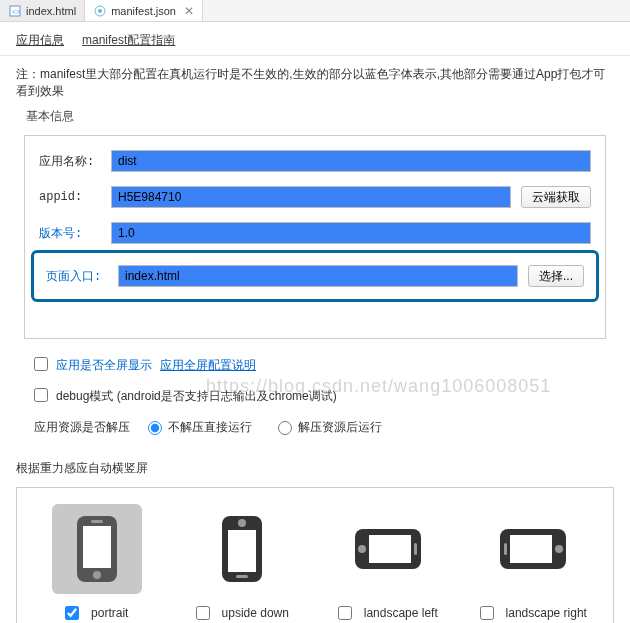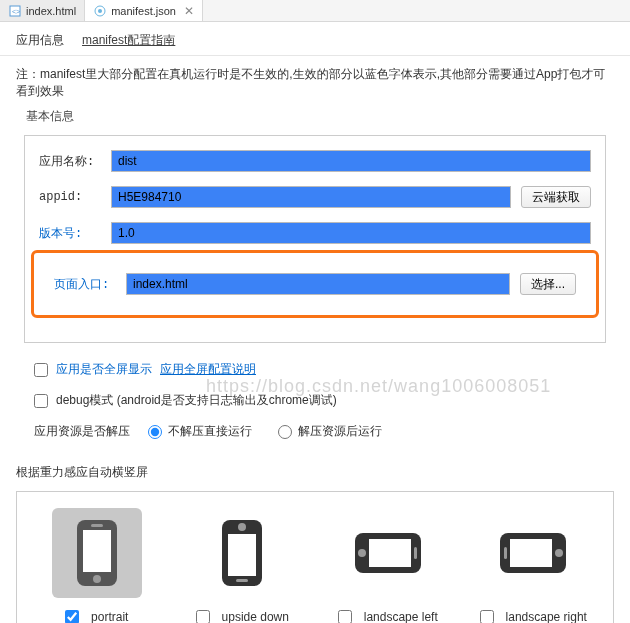--- a/index.html
+++ b/index.html
@@ -32,21 +32,21 @@
       display: inline-flex; align-items: center; justify-content: center;
     }
     .close-x { color: #888; font-size: 12px; margin-left: 4px; }
     .sub-tabs {
       display: flex;
       gap: 18px;
       padding: 8px 16px 4px;
       border-bottom: 1px solid #e6e6e6;
       font-size: 12px;
     }
-    .sub-tab { color: #333; cursor: pointer; padding: 2px 0; }
+    .sub-tab { color: #333; cursor: pointer; padding: 2px 0; text-decoration: underline; }
     .sub-tab.link { color: #404040; text-decoration: underline; }
     .content { padding: 10px 16px; }
     .note { font-size: 12px; color: #333; margin-bottom: 8px; }
     .section-title { font-size: 12px; color: #444; margin: 6px 0 10px 10px; }
     fieldset {
       border: 1px solid #ccc;
       padding: 14px 14px 18px;
       margin: 0 8px 18px;
     }
     .row {
@@ -76,28 +76,27 @@
     .btn {
       height: 22px;
       padding: 0 10px;
       border: 1px solid #bbb;
       background: linear-gradient(#fdfdfd,#eee);
       font-size: 12px;
       border-radius: 3px;
       cursor: pointer;
     }
     .highlight-row {
-      border: 3px solid #f97316;
+      border: 3px solid #0369a1;
       border-radius: 6px;
-      padding: 20px;
-      margin: -8px -8px 6px;
+      padding: 12px;
+      margin: -8px -8px 18px;
     }
     .checkbox-row, .radio-row {
       display: flex;
-      align-items: center;
       gap: 8px;
       margin-bottom: 14px;
       padding-left: 18px;
       font-size: 12px;
     }
     .radio-row { padding-left: 0; }
     .radio-group { display: inline-flex; align-items: center; gap: 6px; margin-right: 18px; }
     .link-text { color: #0066cc; text-decoration: underline; cursor: pointer; }
     .blue-text { color: #0066cc; }
     input[type=checkbox], input[type=radio] {

